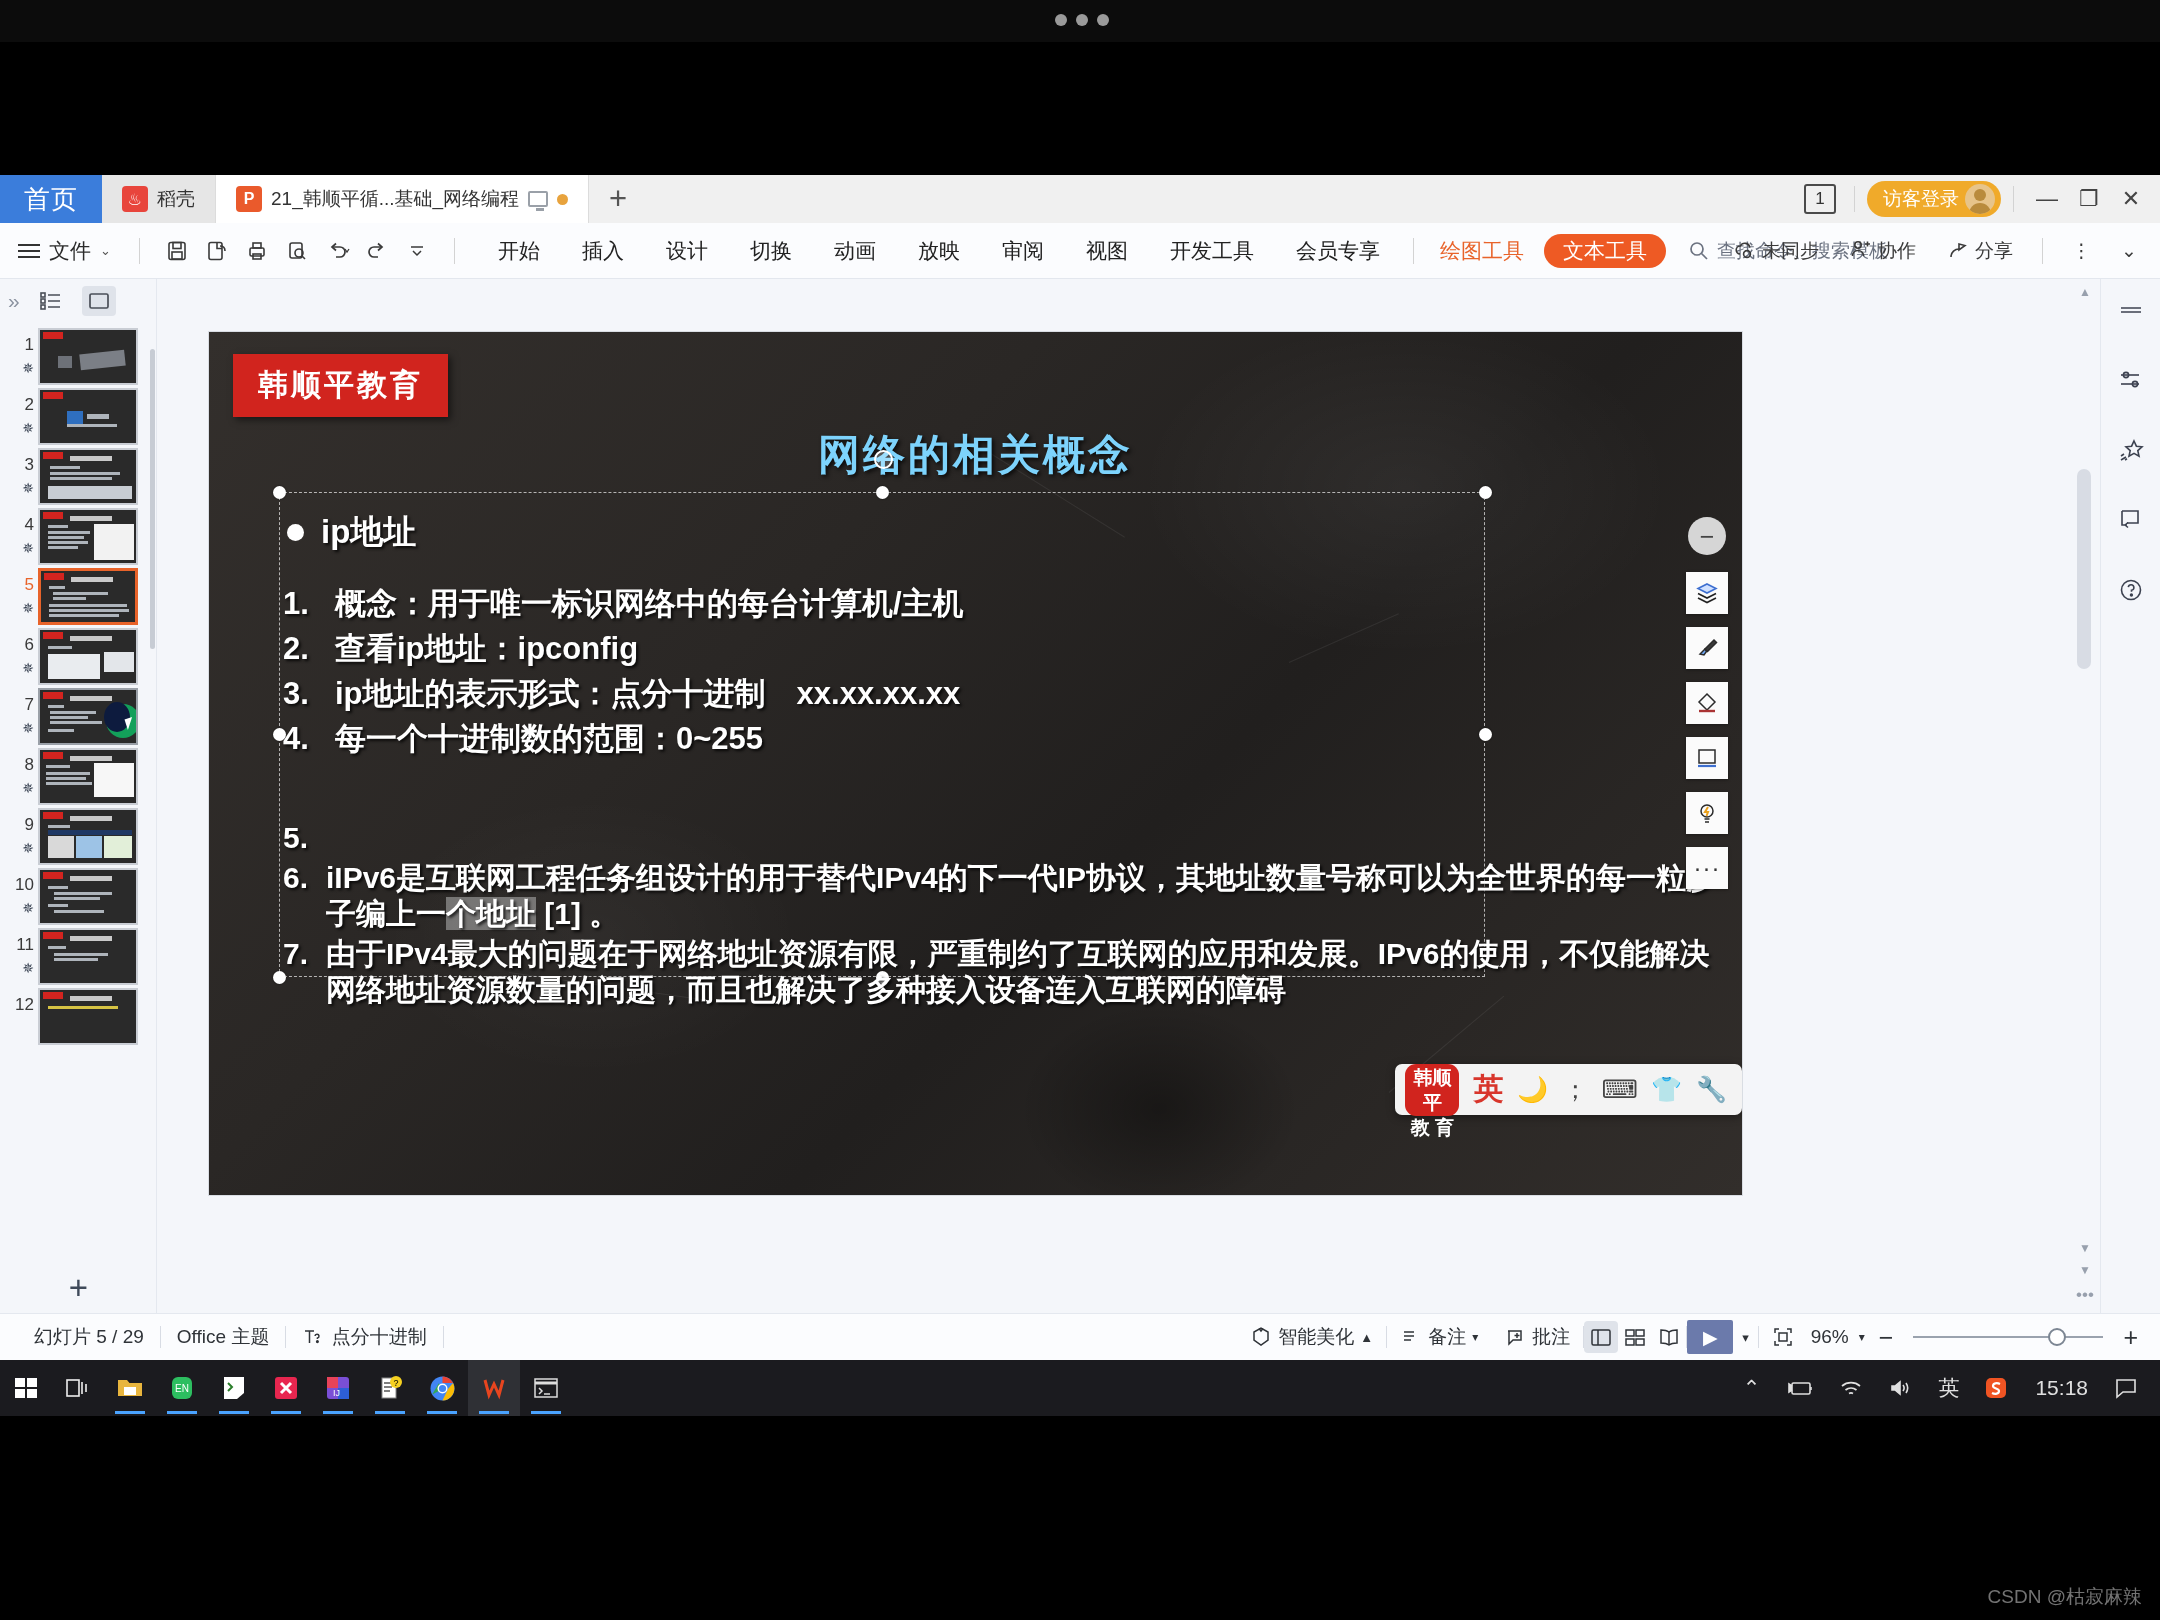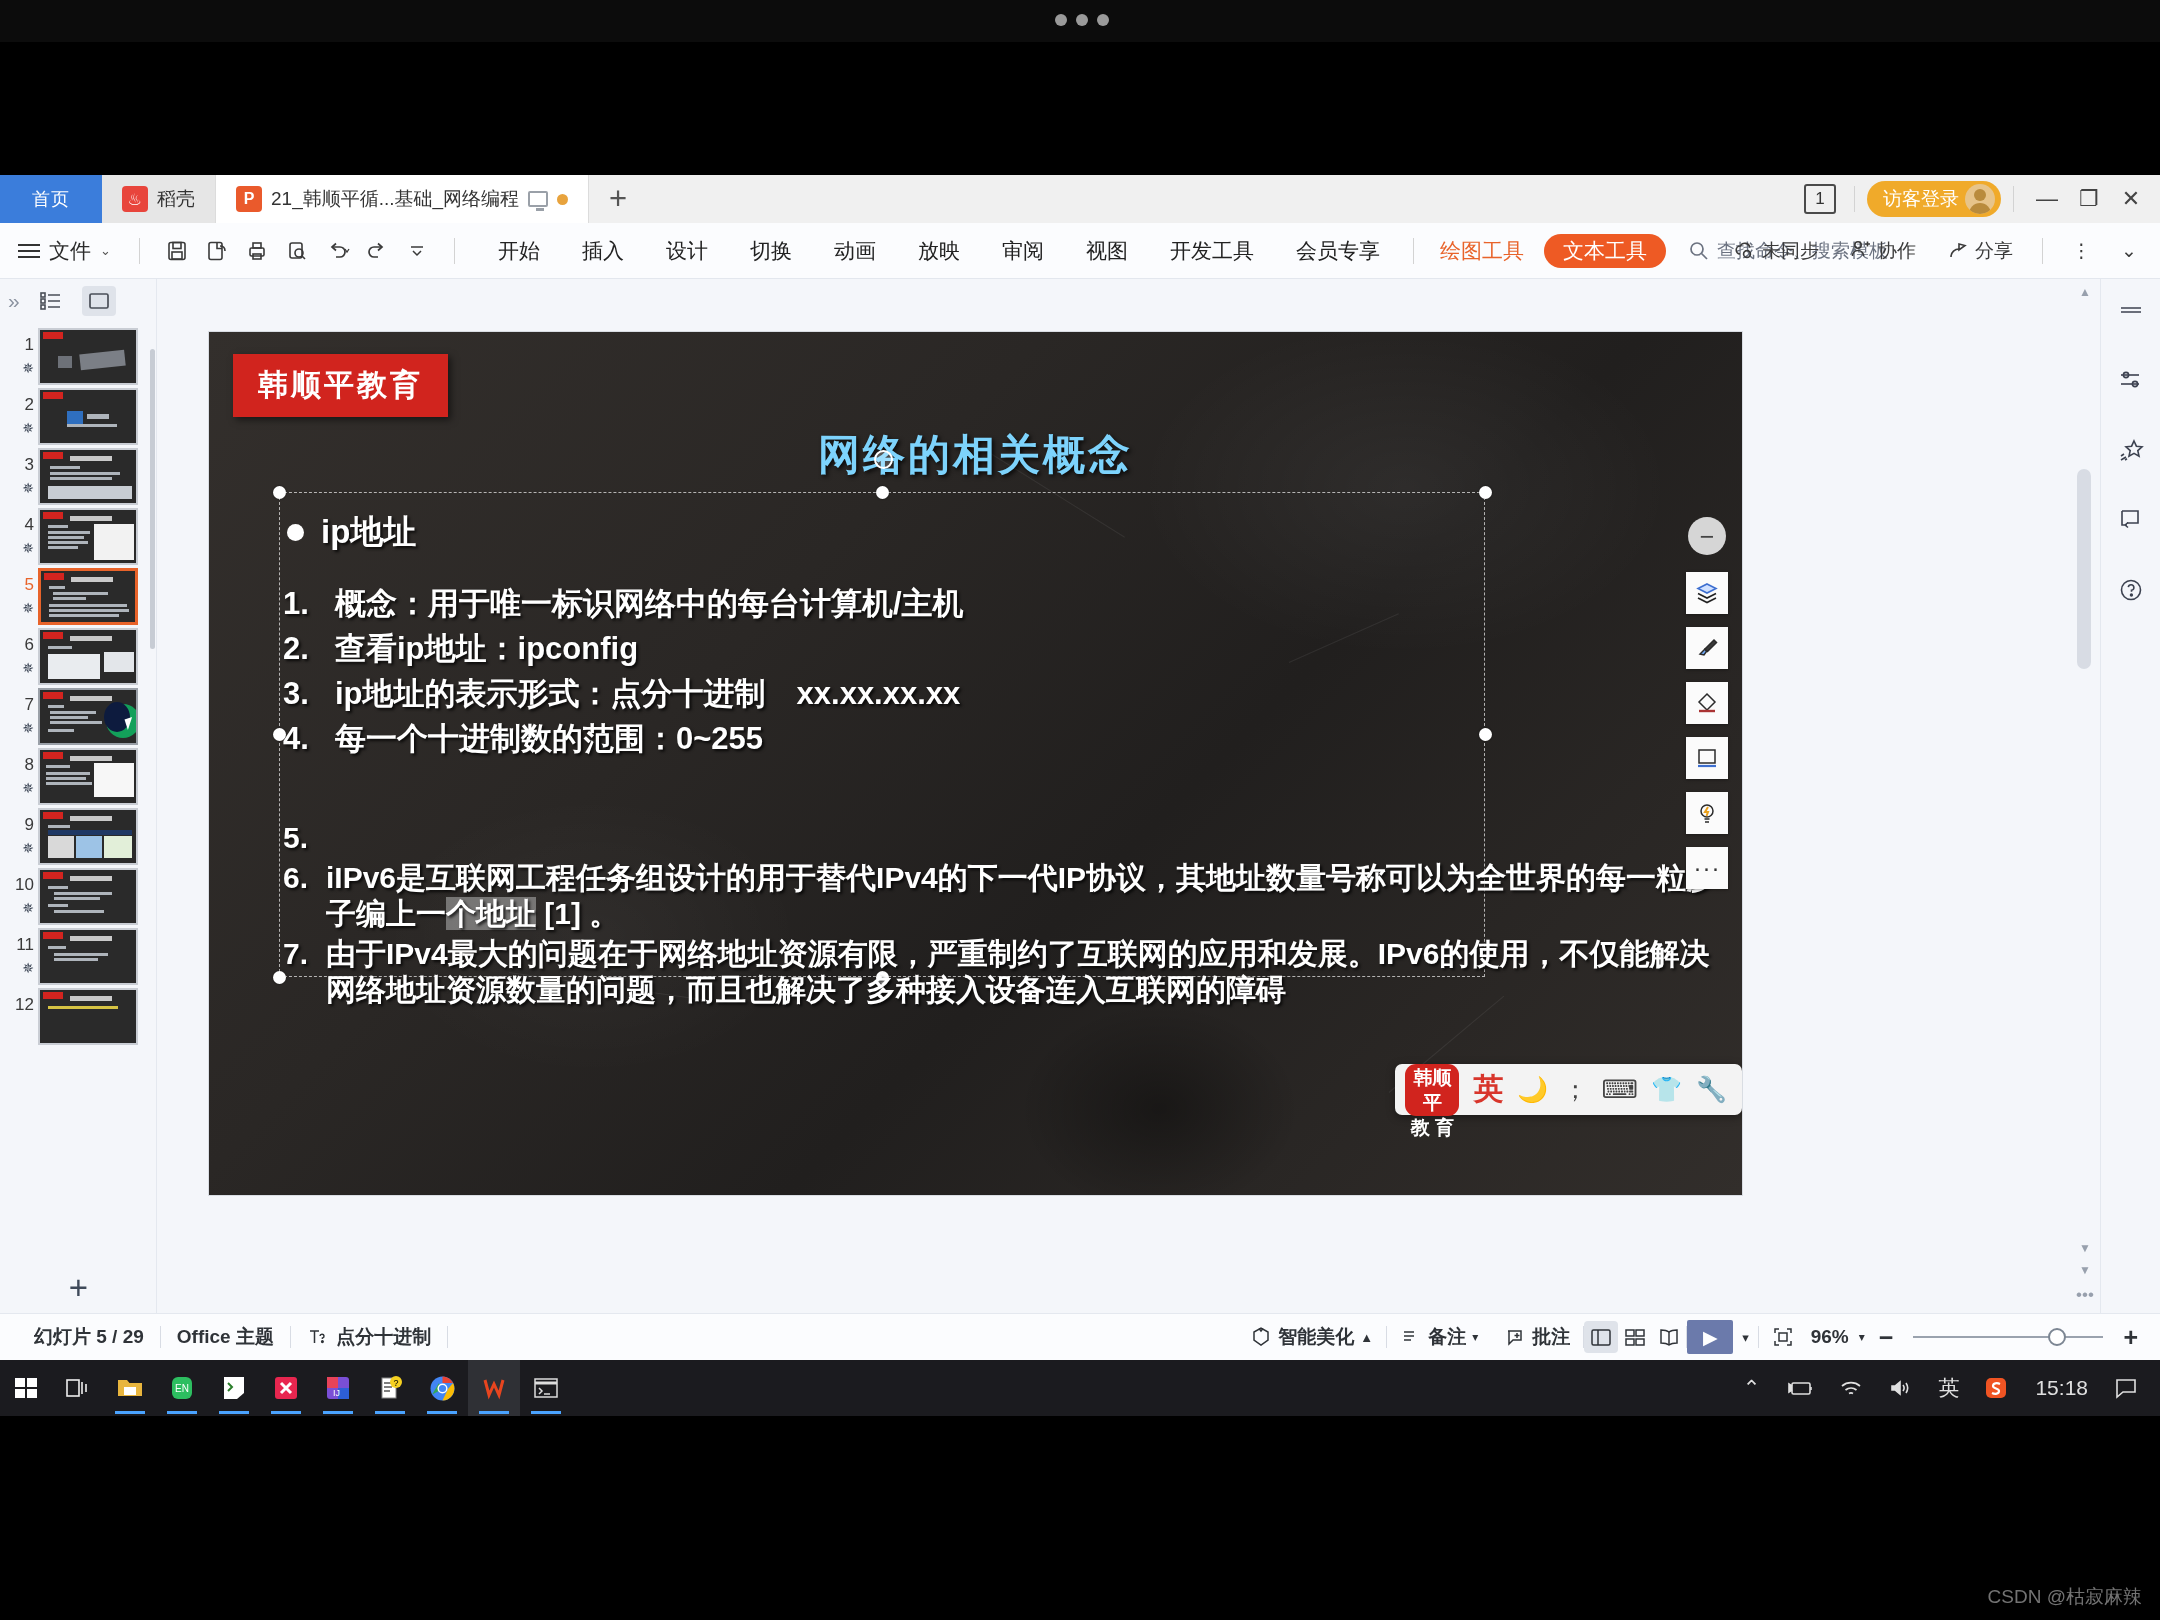--- a/index.html
+++ b/index.html
@@ -11,21 +11,21 @@
   
   .rec-top { position:absolute; left:0; top:0; width:2160px; height:42px; background:#0c0c0c; }
   .rec-dots { position:absolute; left:1055px; top:14px; display:flex; gap:9px; }
   .rec-dots i { width:12px; height:12px; border-radius:50%; background:#9a9a9a; display:block; }
 
   
   .app { position:absolute; left:0; top:175px; width:2160px; height:1185px; background:#f4f6fa; }
 
   
   .tabstrip { position:relative; height:48px; background:#f0f0f0; display:flex; align-items:flex-end; }
-  .tab-home { width:102px; height:48px; background:#3b7ddb; color:#fff; font-size:18px;
+  .tab-home { width:102px; height:48px; background:#3b7ddb; color:#fff; font-size:26px;
     display:flex; align-items:center; justify-content:center; letter-spacing:1px;}
   .tab { height:48px; display:flex; align-items:center; gap:9px; padding:0 20px;
     background:#e6e6e6; font-size:19px; color:#333; border-right:1px solid #dcdcdc;}
   .tab.active { background:#fff; }
   .tab .tico { width:26px; height:26px; border-radius:4px; display:flex; align-items:center;
     justify-content:center; font-size:16px; font-weight:bold; color:#fff; }
   .tico.dk { background:#e8453c; }
   .tico.pp { background:#ea5a2c; }
   .tab .cast { width:20px; height:16px; border:2px solid #9aa0a8; border-radius:2px; position:relative;}
   .tab .cast::after{content:""; position:absolute; left:6px; top:15px; width:8px; height:3px; background:#9aa0a8;}
@@ -144,21 +144,21 @@
   .scrollcol { position:absolute; left:-28px; top:0; width:22px; height:1034px; background:#f4f6fa; }
   .scrollcol .up { position:absolute; top:6px; left:6px; color:#98a0ad; font-size:12px;}
   .scrollcol .bar { position:absolute; left:4px; top:190px; width:14px; height:200px;
     background:#d8dce4; border-radius:7px; }
   .scrollcol .dn1 { position:absolute; bottom:58px; left:6px; color:#98a0ad; font-size:12px;}
   .scrollcol .dn2 { position:absolute; bottom:36px; left:6px; color:#98a0ad; font-size:12px;}
   .scrollcol .dots { position:absolute; bottom:8px; left:3px; color:#98a0ad; font-size:17px;}
 
   
   .status { height:47px; background:#fbfcfe; display:flex; align-items:center; position:relative;
-    border-top:1px solid #e4e8ef; font-size:19px; color:#2f3338;font-weight:bold; }
+    border-top:1px solid #e4e8ef; font-size:19px; color:#2f3338; }
   .st-l { display:flex; align-items:center; padding-left:18px; gap:0; }
   .st-l span.it { padding:0 16px; }
   .st-sep { width:1px; height:22px; background:#d8dce4; }
   .st-r { position:absolute; right:14px; display:flex; align-items:center; gap:0; }
   .st-r .it { display:flex; align-items:center; gap:6px; padding:0 13px; }
   .viewbtn { width:34px; height:32px; display:flex; align-items:center; justify-content:center; }
   .viewbtn.sel { background:#dfe3ea; border-radius:4px; }
   .playbtn { width:46px; height:34px; background:#6b7aab; display:flex; align-items:center;
     justify-content:center; color:#fff; font-size:19px; border-radius:2px;}
   .zbar { width:190px; height:2px; background:#9aa2ae; position:relative; margin:0 12px; }

